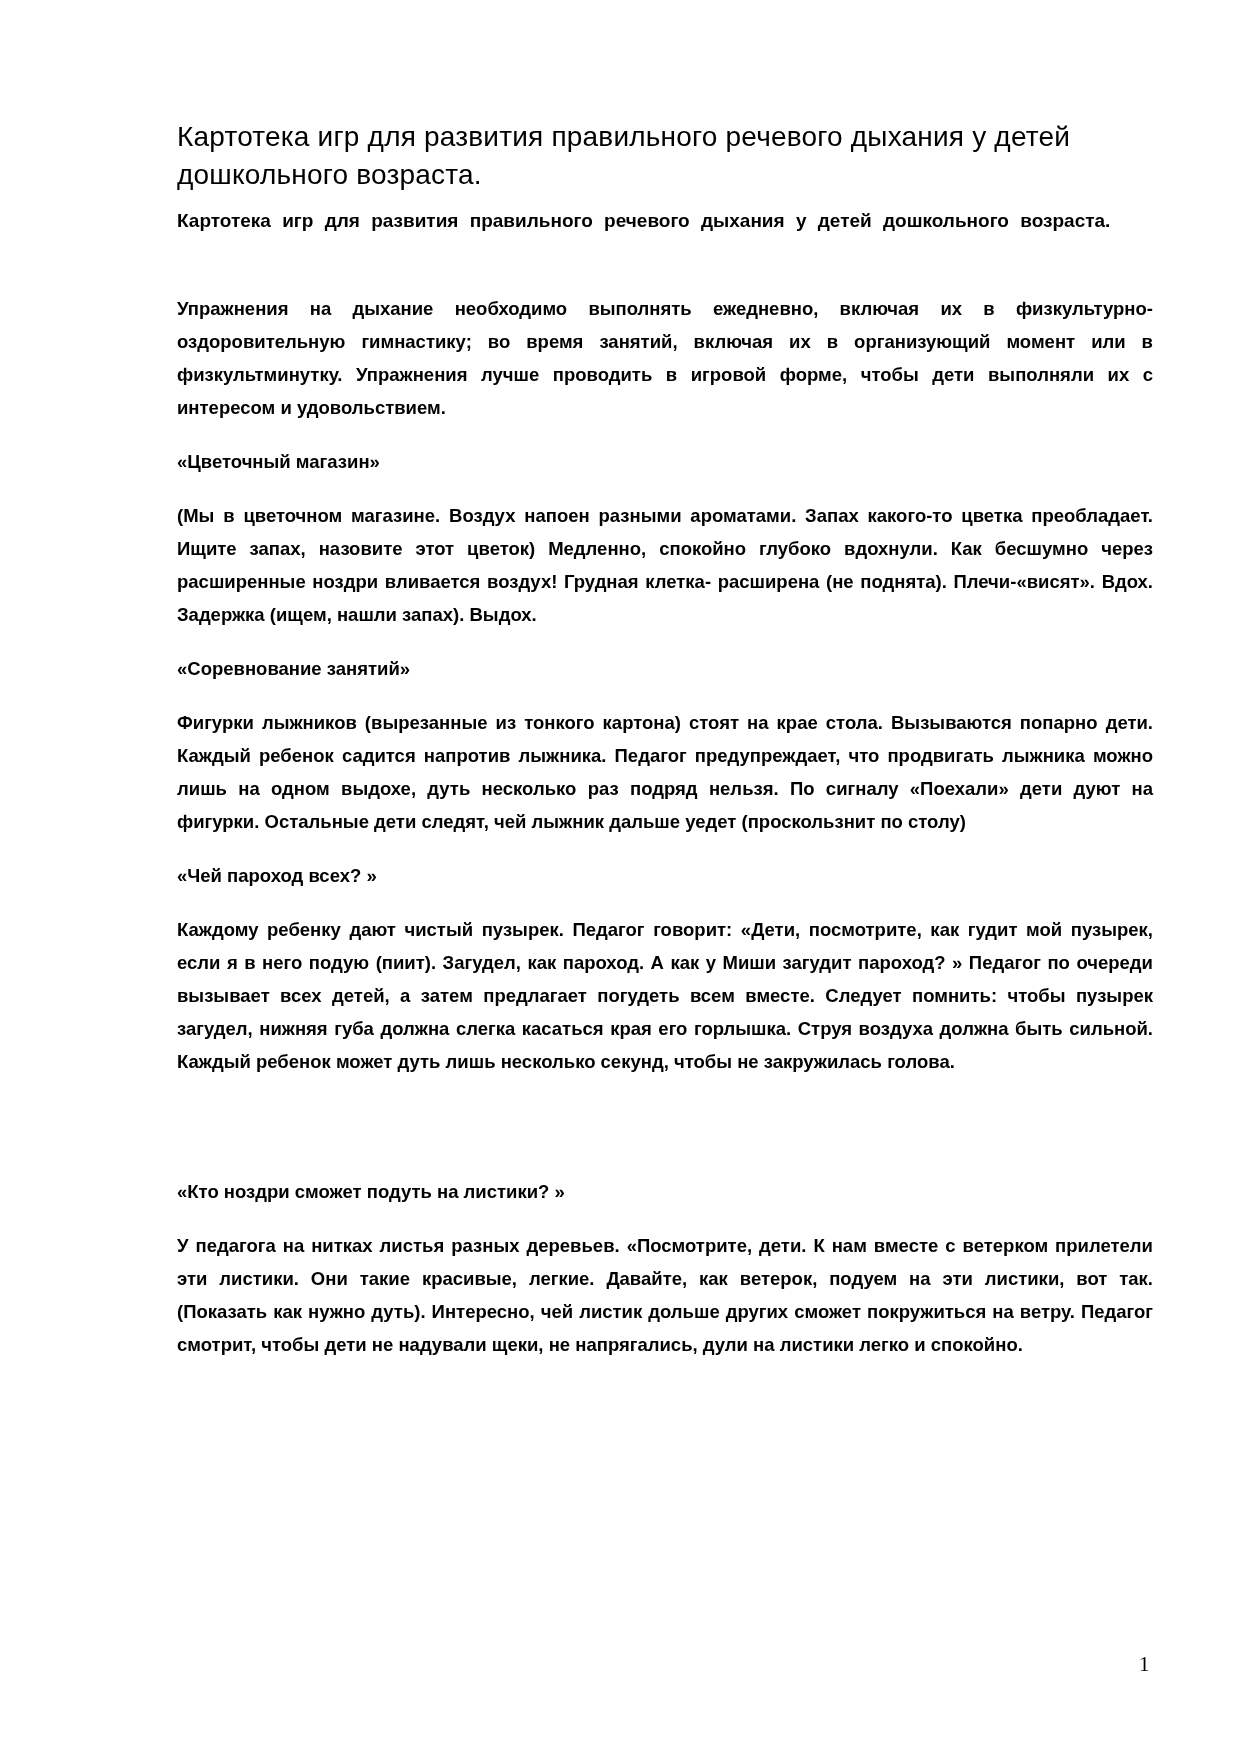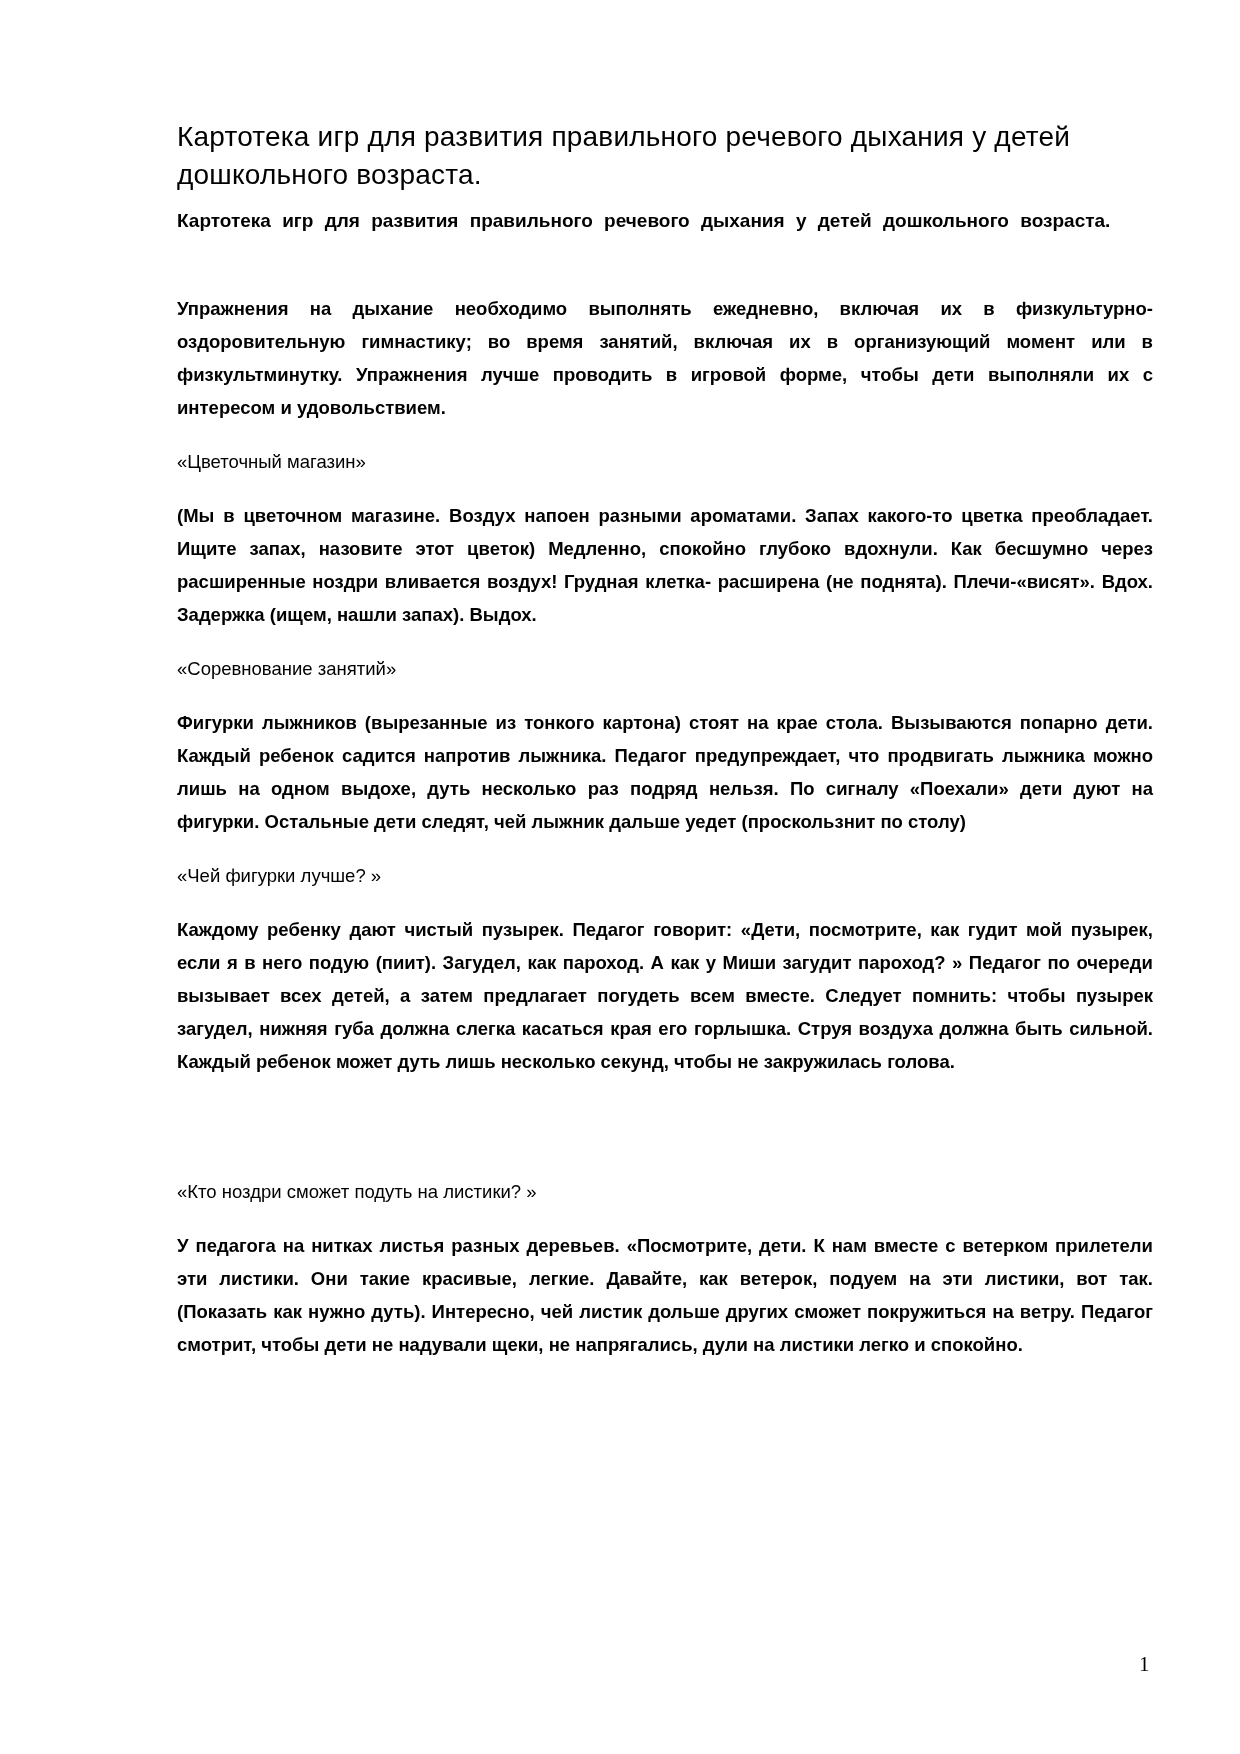--- a/index.html
+++ b/index.html
@@ -52,21 +52,21 @@
     line-height: 33px;
     text-align: justify;
   }
   .section-label {
     font-size: 18.5px;
     line-height: 33px;
   }
   .game-title {
     font-size: 18.5px;
     line-height: 33px;
-    font-weight: normal;
+    font-weight: bold;
   }
   .page-number {
     position: absolute;
     left: 1139px;
     top: 1652px;
     font-family: "Liberation Serif", "DejaVu Serif", serif;
     font-size: 21px;
     line-height: 24px;
   }
 </style>
@@ -81,21 +81,21 @@
 
   <p class="body-text">Упражнения на дыхание необходимо выполнять ежедневно, включая их в физкультурно-оздоровительную гимнастику; во время занятий, включая их в организующий момент или в физкультминутку. Упражнения лучше проводить в игровой форме, чтобы дети выполняли их с интересом и удовольствием.</p>
 
 
   <p class="game-title">«Цветочный магазин»</p>
   <p class="body-text">(Мы в цветочном магазине. Воздух напоен разными ароматами. Запах какого-то цветка преобладает. Ищите запах, назовите этот цветок) Медленно, спокойно глубоко вдохнули. Как бесшумно через расширенные ноздри вливается воздух! Грудная клетка- расширена (не поднята). Плечи-«висят». Вдох. Задержка (ищем, нашли запах). Выдох.</p>
 
   <p class="game-title">«Соревнование занятий»</p>
   <p class="body-text">Фигурки лыжников (вырезанные из тонкого картона) стоят на крае стола. Вызываются попарно дети. Каждый ребенок садится напротив лыжника. Педагог предупреждает, что продвигать лыжника можно лишь на одном выдохе, дуть несколько раз подряд нельзя. По сигналу «Поехали» дети дуют на фигурки. Остальные дети следят, чей лыжник дальше уедет (проскользнит по столу)</p>
 
-  <p class="game-title">«Чей фигурки лучше? »</p>
+  <p class="game-title">«Чей пароход всех? »</p>
   <p class="body-text">Каждому ребенку дают чистый пузырек. Педагог говорит: «Дети, посмотрите, как гудит мой пузырек, если я в него подую (пиит). Загудел, как пароход. А как у Миши загудит пароход? » Педагог по очереди вызывает всех детей, а затем предлагает погудеть всем вместе. Следует помнить: чтобы пузырек загудел, нижняя губа должна слегка касаться края его горлышка. Струя воздуха должна быть сильной. Каждый ребенок может дуть лишь несколько секунд, чтобы не закружилась голова.</p>
 
   <div class="spacer-large"></div>
 
   <p class="game-title">«Кто ноздри сможет подуть на листики? »</p>
   <p class="body-text">У педагога на нитках листья разных деревьев. «Посмотрите, дети. К нам вместе с ветерком прилетели эти листики. Они такие красивые, легкие. Давайте, как ветерок, подуем на эти листики, вот так. (Показать как нужно дуть). Интересно, чей листик дольше других сможет покружиться на ветру. Педагог смотрит, чтобы дети не надували щеки, не напрягались, дули на листики легко и спокойно.</p>
 </div>
 
 <div class="page-number">1</div>
 

